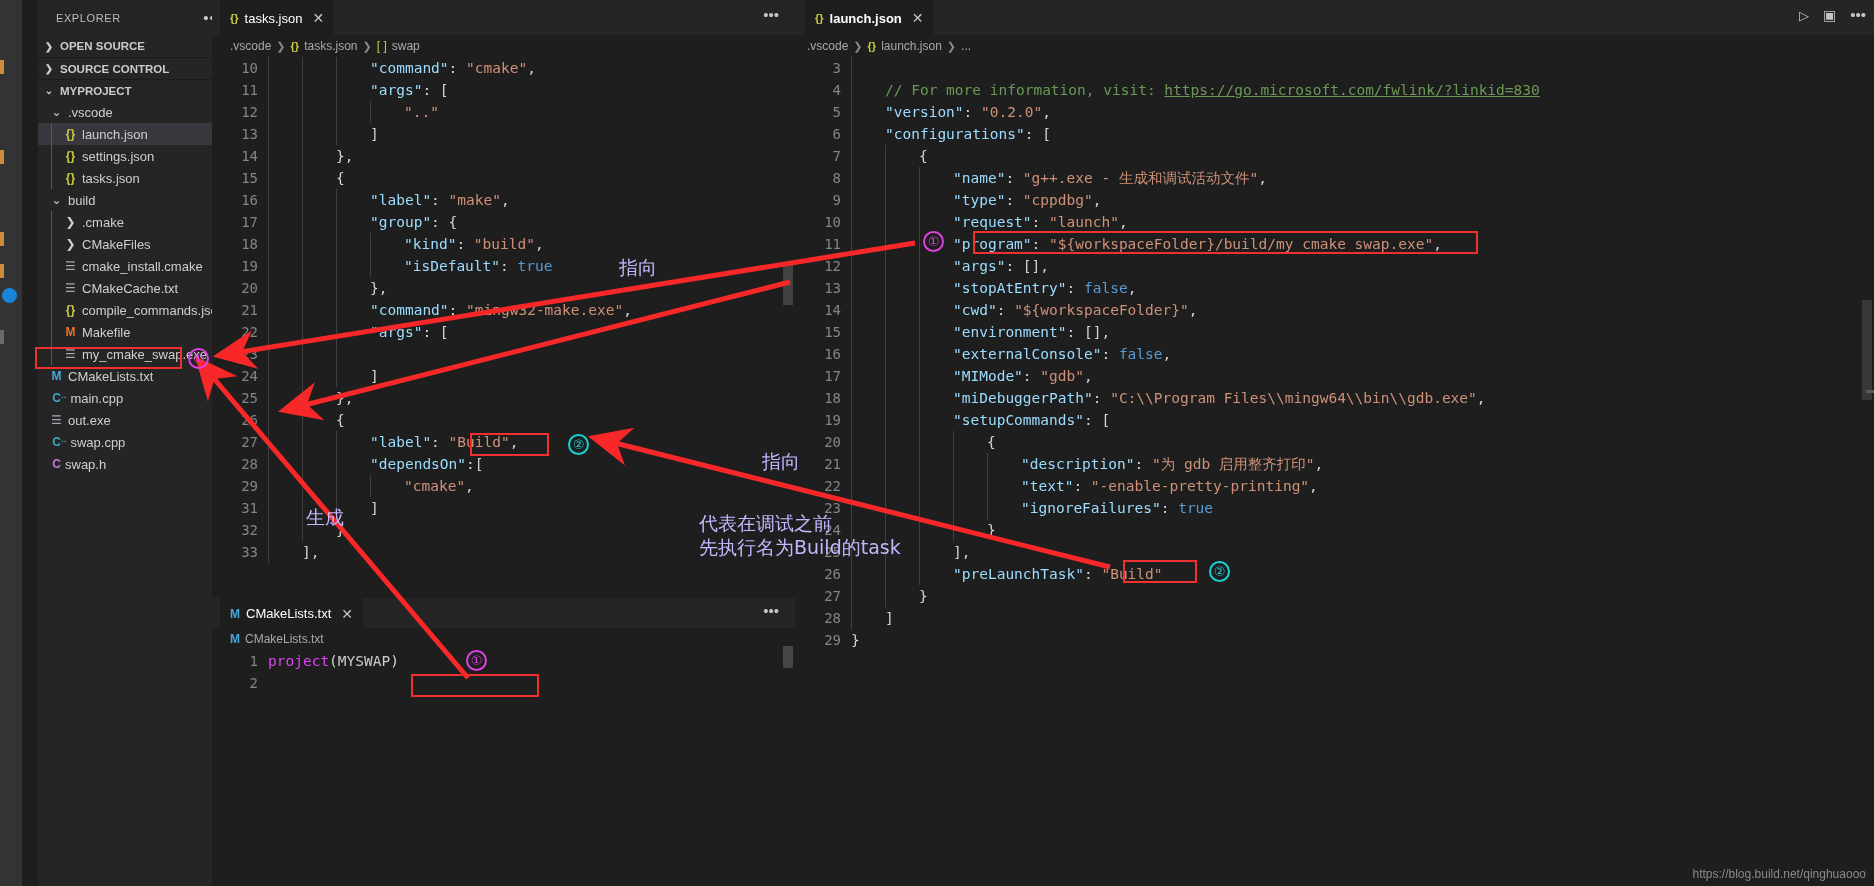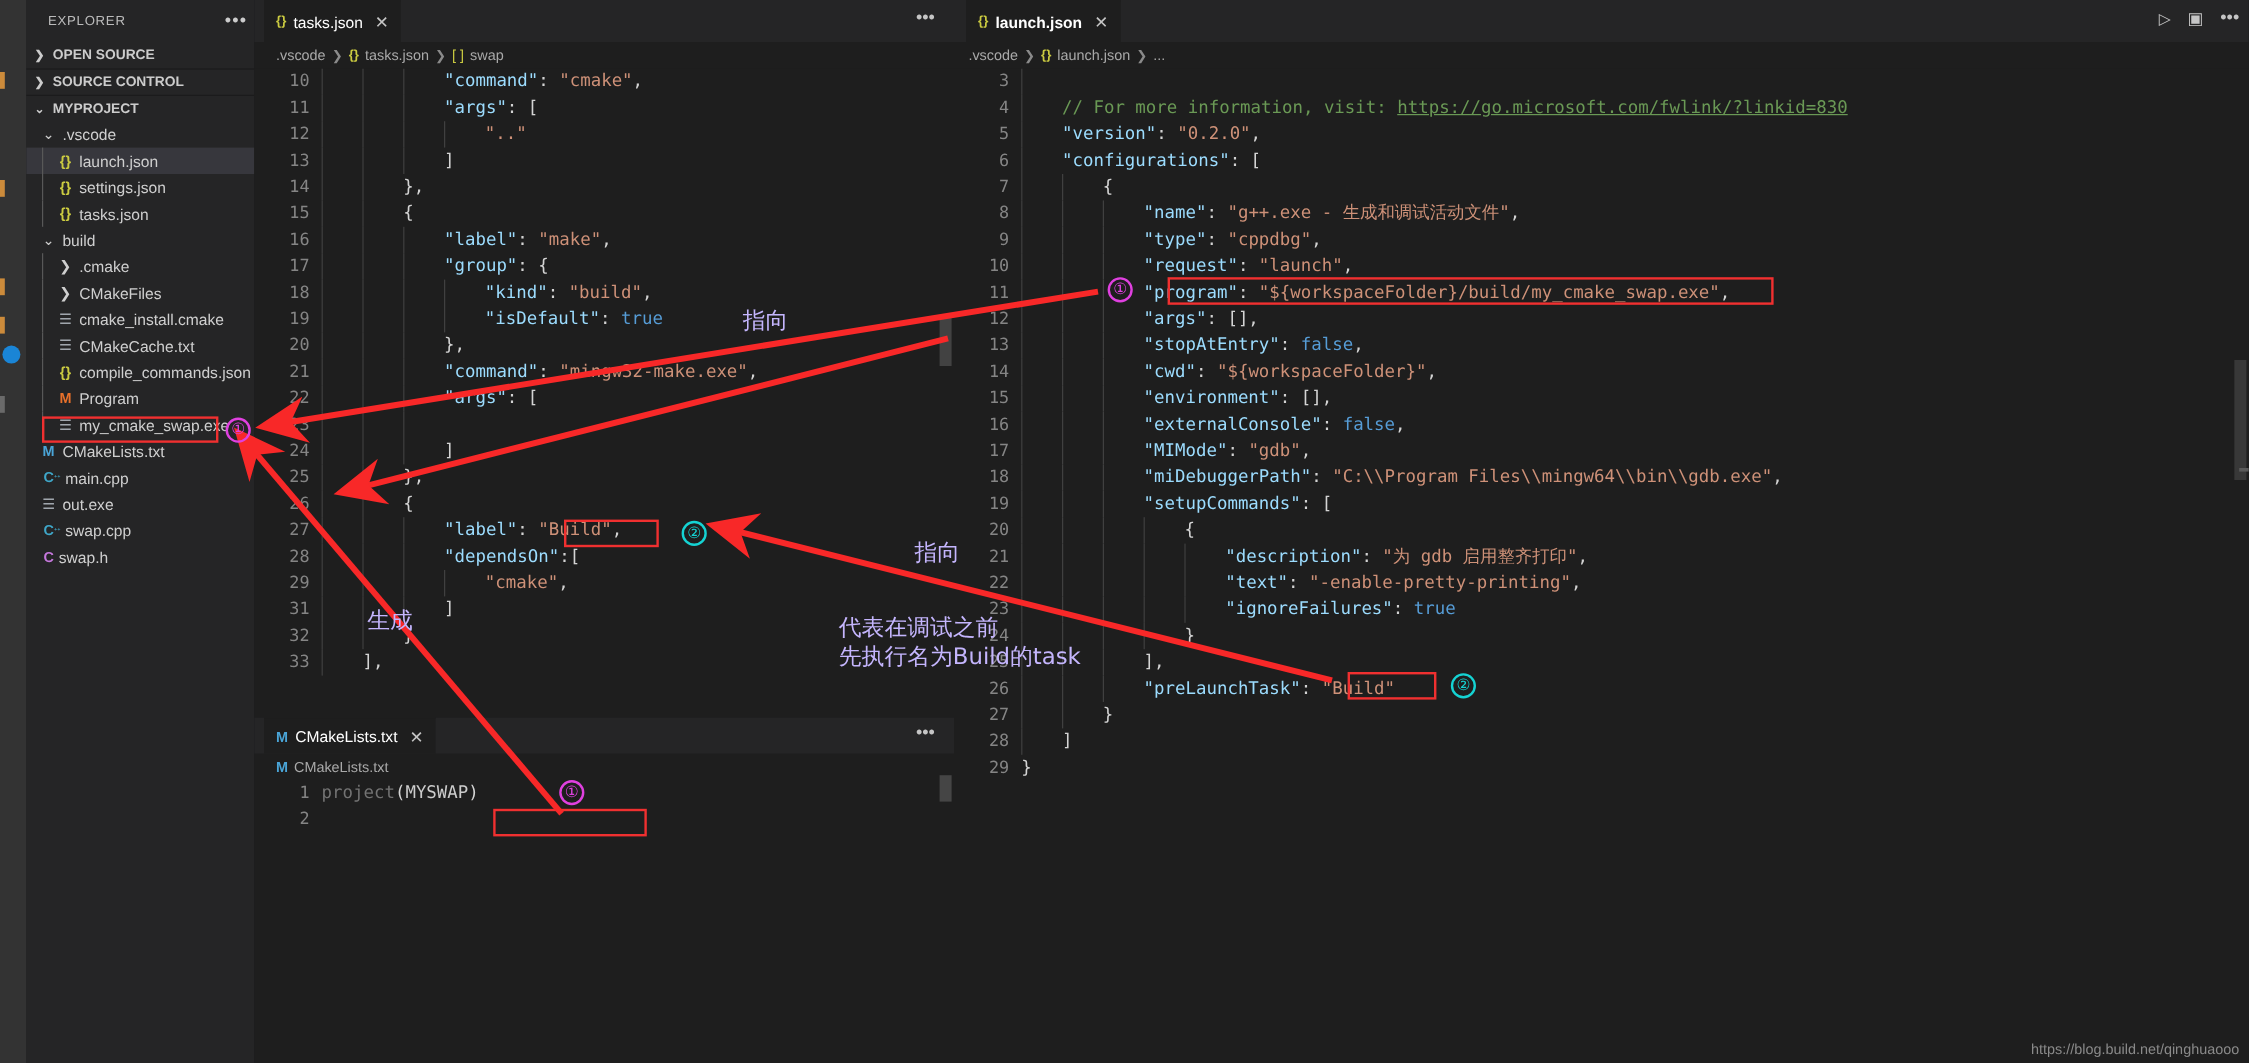--- a/index.html
+++ b/index.html
@@ -13,21 +13,21 @@
 
   
   .activitybar {
     position: absolute; left: 0; top: 0; width: 22px; height: 886px;
     background: #333333;
   }
   .ab-mark { position: absolute; left: 0; width: 4px; height: 14px; }
 
   
   .sidebar {
-    position: absolute; left: 22px; top: 0; width: 190px; height: 886px;
+    position: absolute; left: 38px; top: 0; width: 190px; height: 886px;
     background: #252526; color: #cccccc;
   }
   .sb-header {
     height: 35px; display: flex; align-items: center;
     padding: 0 6px 0 18px; justify-content: space-between;
   }
   .sb-title { font-size: 11px; letter-spacing: .6px; color: #bbbbbb; }
   .sb-dots { font-size: 15px; color: #cccccc; letter-spacing: 1px; line-height: 8px; }
 
   .sect {
@@ -209,21 +209,21 @@
         <div class="row">
           <span class="indent-guide" style="left: 13px;"></span>
           <span style="display: inline-block; width: 24px;"></span>
           <span class="ic ic-json">{}</span>
           <span style="margin-left: 3px;">compile_commands.json</span>
         </div>
         <div class="row">
           <span class="indent-guide" style="left: 13px;"></span>
           <span style="display: inline-block; width: 24px;"></span>
           <span class="ic ic-m">M</span>
-          <span style="margin-left: 3px;">Program</span>
+          <span style="margin-left: 3px;">Makefile</span>
         </div>
         <div class="row">
           <span class="indent-guide" style="left: 13px;"></span>
           <span style="display: inline-block; width: 24px;"></span>
           <span class="ic ic-lines">☰</span>
           <span style="margin-left: 3px;">my_cmake_swap.exe</span>
         </div>
         <div class="row">
           <span style="display: inline-block; width: 10px;"></span>
           <span class="ic ic-mb">M</span>
@@ -308,21 +308,21 @@
         <span class="tname">CMakeLists.txt</span>
         <span class="tclose">✕</span>
       </div>
       <div style="position:absolute;right:16px;top:10px;color:#c5c5c5;font-size:15px;line-height:6px">•••</div>
     </div>
     <div class="breadcrumb">
       <span class="ic-mb">M</span>
       <span>CMakeLists.txt</span>
     </div>
     <div class="code" id="code-bottom" style="left:0;top:52px;width:583px;height:236px">
-        <div class="cl"><span class="gut">1</span><span class="txt" style="left: 56px;"><span class="b" style="color: #737373; text-align: right;">project</span><span class="p">(</span><span class="p" style="color: rgb(204, 204, 204);">MYSWAP</span><span class="p">)</span></span></div>
+        <div class="cl"><span class="gut">1</span><span class="txt" style="left: 56px;"><span class="b" style="color: #d946ef; text-align: right;">project</span><span class="p">(</span><span class="p" style="color: rgb(204, 204, 204);">MYSWAP</span><span class="p">)</span></span></div>
         <div class="cl"><span class="gut">2</span></div>
       </div>
     <div class="vscroll" style="right:2px;top:48px;height:22px;opacity:.8"></div>
   </div>
 
   <div style="position:absolute;left:795px;top:0;width:1079px;height:886px;background:#1e1e1e">
     <div class="tabsbar">
       <div class="tab" style="left:10px">
         <span class="ic-json">{}</span>
         <span class="tname" style="font-weight:bold">launch.json</span>

